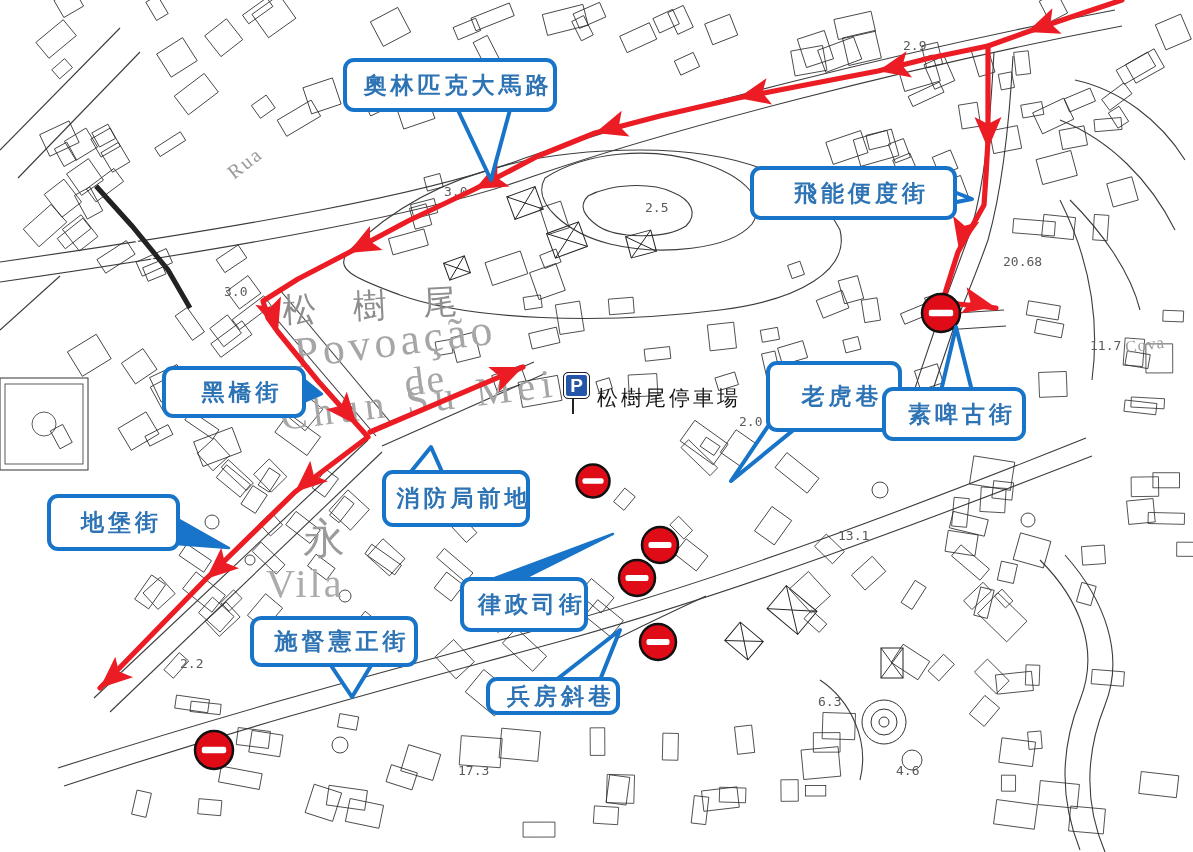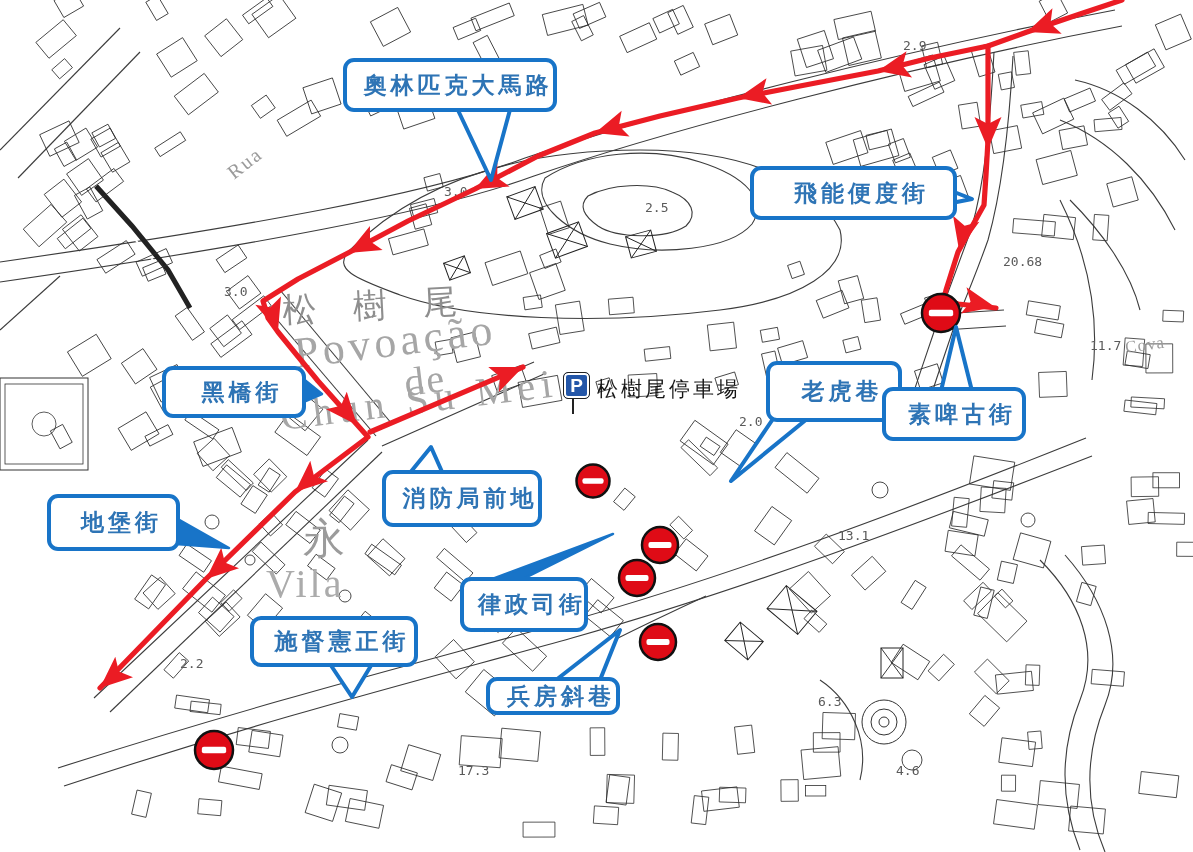--- a/index.html
+++ b/index.html
@@ -10,21 +10,21 @@
            background:#ffffff;border:4px solid #1874C8;border-radius:11px;box-sizing:border-box;
            color:#2E74B5;font-family:"Liberation Serif","DejaVu Serif",serif;font-weight:700;
            font-size:23px;letter-spacing:4px;white-space:nowrap;z-index:30;padding-left:16px;}
   #parking{position:absolute;left:563px;top:372px;z-index:25;display:flex;align-items:flex-start;}
   #p-icon-wrap{position:relative;width:28px;height:44px;}
   #p-icon{position:absolute;left:0;top:0;width:27px;height:27px;background:#2356A8;
           border:1.5px solid #222;border-radius:5px;box-sizing:border-box;
           box-shadow:inset 0 0 0 2px #fff;display:flex;align-items:center;justify-content:center;
           color:#fff;font-weight:bold;font-size:19px;font-family:"Liberation Sans",sans-serif;}
   #p-post{position:absolute;left:9px;top:27px;width:2px;height:15px;background:#222;}
-  #p-label{margin-left:6px;margin-top:3px;color:#151515;font-size:21px;letter-spacing:3px;
+  #p-label{margin-left:6px;margin-top:12px;color:#151515;font-size:21px;letter-spacing:3px;
            font-family:"Liberation Serif","DejaVu Serif",serif;white-space:nowrap;}
 </style>
 </head>
 <body>
 
 <div id="stage">
   <svg id="mapsvg" viewBox="0 0 1193 852">
     <g id="bg-texture">
         <path d="M0,262 C250,226 430,194 525,158 C660,112 905,50 1115,10" fill="none" stroke="#3c3c3c" stroke-width="1.1"></path>
         <path d="M0,282 C250,246 436,212 534,176 C668,130 912,66 1122,26" fill="none" stroke="#3c3c3c" stroke-width="1.1"></path>
@@ -437,23 +437,23 @@
         <polygon points="487,581 613,534 519,581" fill="#1874C8" stroke="#1874C8" stroke-width="2.5" stroke-linejoin="round"></polygon>
         <polygon points="330,664 352,697 372,664" fill="#ffffff" stroke="#1874C8" stroke-width="4" stroke-linejoin="round"></polygon>
         <polygon points="556,680 620,630 600,680" fill="#ffffff" stroke="#1874C8" stroke-width="4" stroke-linejoin="round"></polygon>
       </g>
   </svg>
 
   <div id="callouts">
       <div class="callout" style="left: 343px; top: 58px; width: 214px; height: 54px;">奧林匹克大馬路</div>
       <div class="callout" style="left: 750px; top: 166px; width: 207px; height: 54px;">飛能便度街</div>
       <div class="callout" style="left: 162px; top: 366px; width: 144px; height: 52px;">黑橋街</div>
-      <div class="callout" style="left: 766px; top: 361px; width: 136px; height: 61px;">老虎巷</div>
+      <div class="callout" style="left: 766px; top: 361px; width: 136px; height: 71px;">老虎巷</div>
       <div class="callout" style="left: 882px; top: 387px; width: 144px; height: 54px;">素啤古街</div>
-      <div class="callout" style="left: 382px; top: 470px; width: 160px; height: 57px;">消防局前地</div>
+      <div class="callout" style="left: 382px; top: 470px; width: 148px; height: 57px;">消防局前地</div>
       <div class="callout" style="left: 47px; top: 494px; width: 133px; height: 57px;">地堡街</div>
       <div class="callout" style="left: 460px; top: 577px; width: 128px; height: 55px;">律政司街</div>
       <div class="callout" style="left: 250px; top: 616px; width: 168px; height: 51px;">施督憲正街</div>
       <div class="callout" style="left: 486px; top: 677px; width: 134px; height: 38px;">兵房斜巷</div>
     </div>
 
   <div id="parking">
     <div id="p-icon-wrap">
       <div id="p-icon">P</div>
       <div id="p-post"></div>

